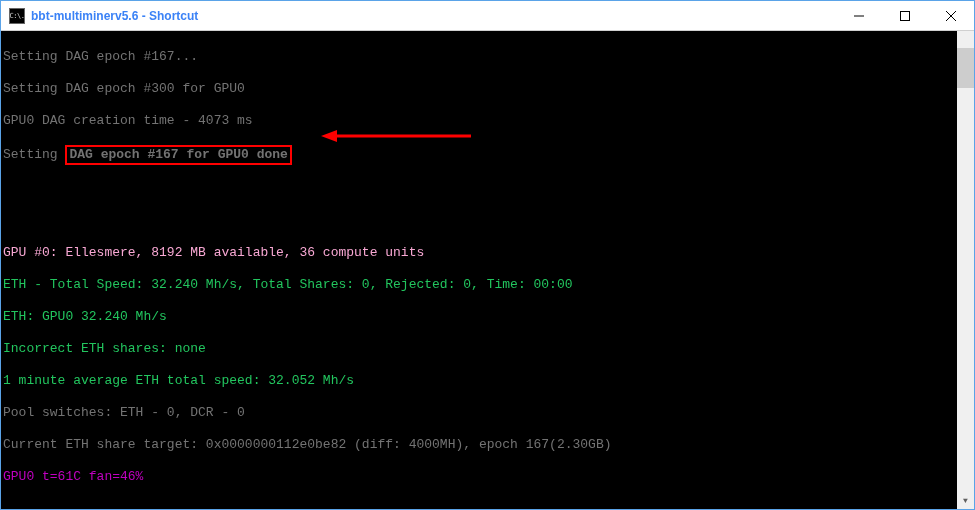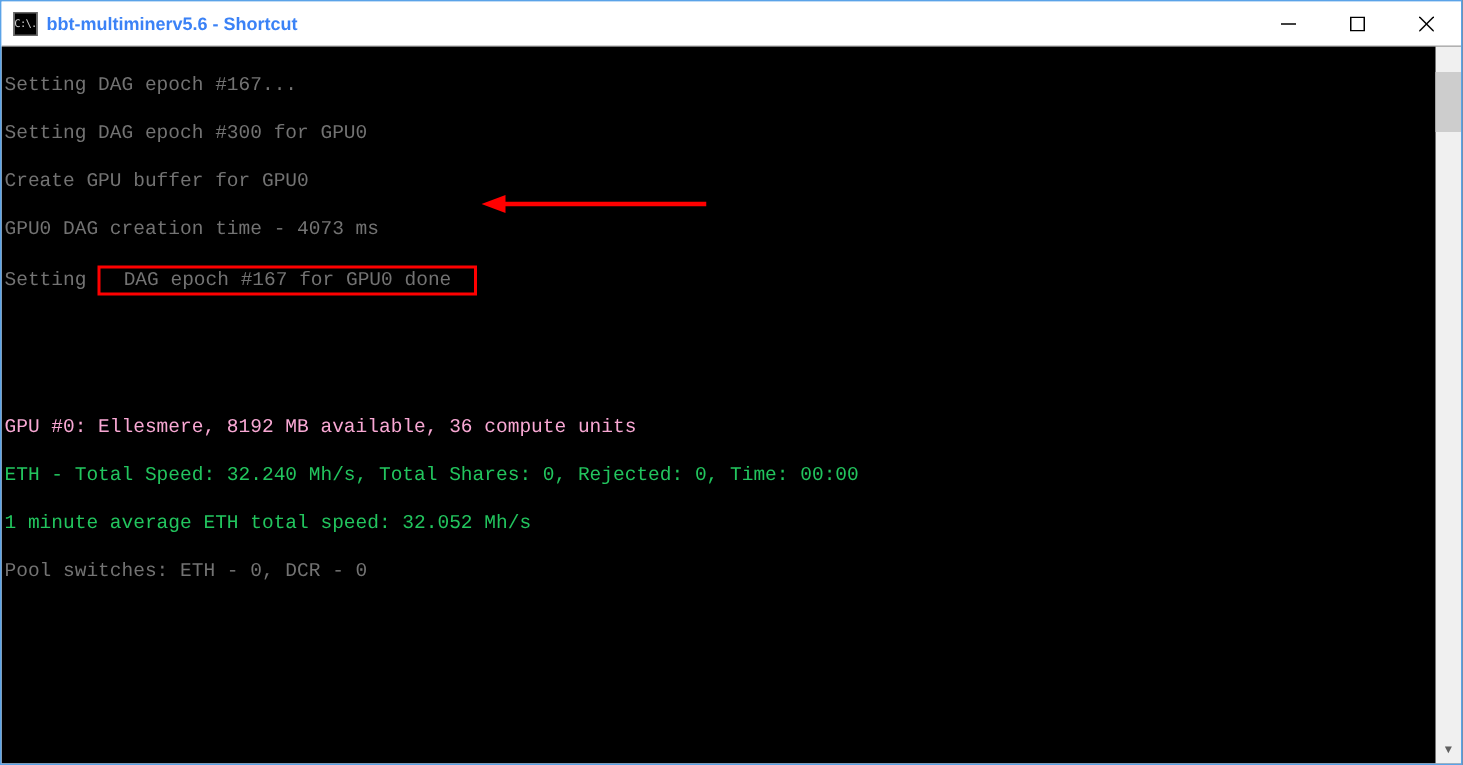--- a/index.html
+++ b/index.html
@@ -90,22 +90,23 @@
       right: 0;
       height: 40px;
       background: #cdcdcd;
     }
     .c-white  { color: #737373; }
     .c-cyan   { color: #22c55e; }
     .c-green  { color: #f9a8d4; margin-top: 32px; }
     .c-purple { color: #c000c0; }
     .redbox {
       border: 2px solid #ff0000;
-      padding: 0 15px;
+      padding: 0 2px;
       display: inline-block;
+      font-weight: bold;
     }
     .arrow-annot {
       position: absolute;
       left: 320px;
       top: 97px;
       pointer-events: none;
     }
   </style>
 </head>
 <body>
@@ -129,28 +130,31 @@
           <line x1="0" y1="0" x2="10" y2="10" stroke="#000" stroke-width="1"></line>
           <line x1="10" y1="0" x2="0" y2="10" stroke="#000" stroke-width="1"></line>
         </svg>
     </div>
   </div>
 </div>
 
 <div class="console">
 <div class="c-white">Setting DAG epoch #167...</div>
 <div class="c-white">Setting DAG epoch #300 for GPU0</div>
-<div class="c-white">Create GPU buffer for GPU0</div>
 <div class="c-white">GPU0 DAG creation time - 4073 ms</div>
 <div class="c-white"><span>Setting </span><span class="redbox">DAG epoch #167 for GPU0 done</span></div>
 <div class="c-white"> </div>
 <div class="c-green">GPU #0: Ellesmere, 8192 MB available, 36 compute units</div>
 <div class="c-cyan">ETH - Total Speed: 32.240 Mh/s, Total Shares: 0, Rejected: 0, Time: 00:00</div>
+<div class="c-cyan">ETH: GPU0 32.240 Mh/s</div>
+<div class="c-cyan">Incorrect ETH shares: none</div>
 <div class="c-cyan">1 minute average ETH total speed: 32.052 Mh/s</div>
 <div class="c-white">Pool switches: ETH - 0, DCR - 0</div>
+<div class="c-white">Current ETH share target: 0x0000000112e0be82 (diff: 4000MH), epoch 167(2.30GB)</div>
+<div class="c-purple">GPU0 t=61C fan=46%</div>
 <div> </div>
 
 
 
 
 
 
 
 
 

